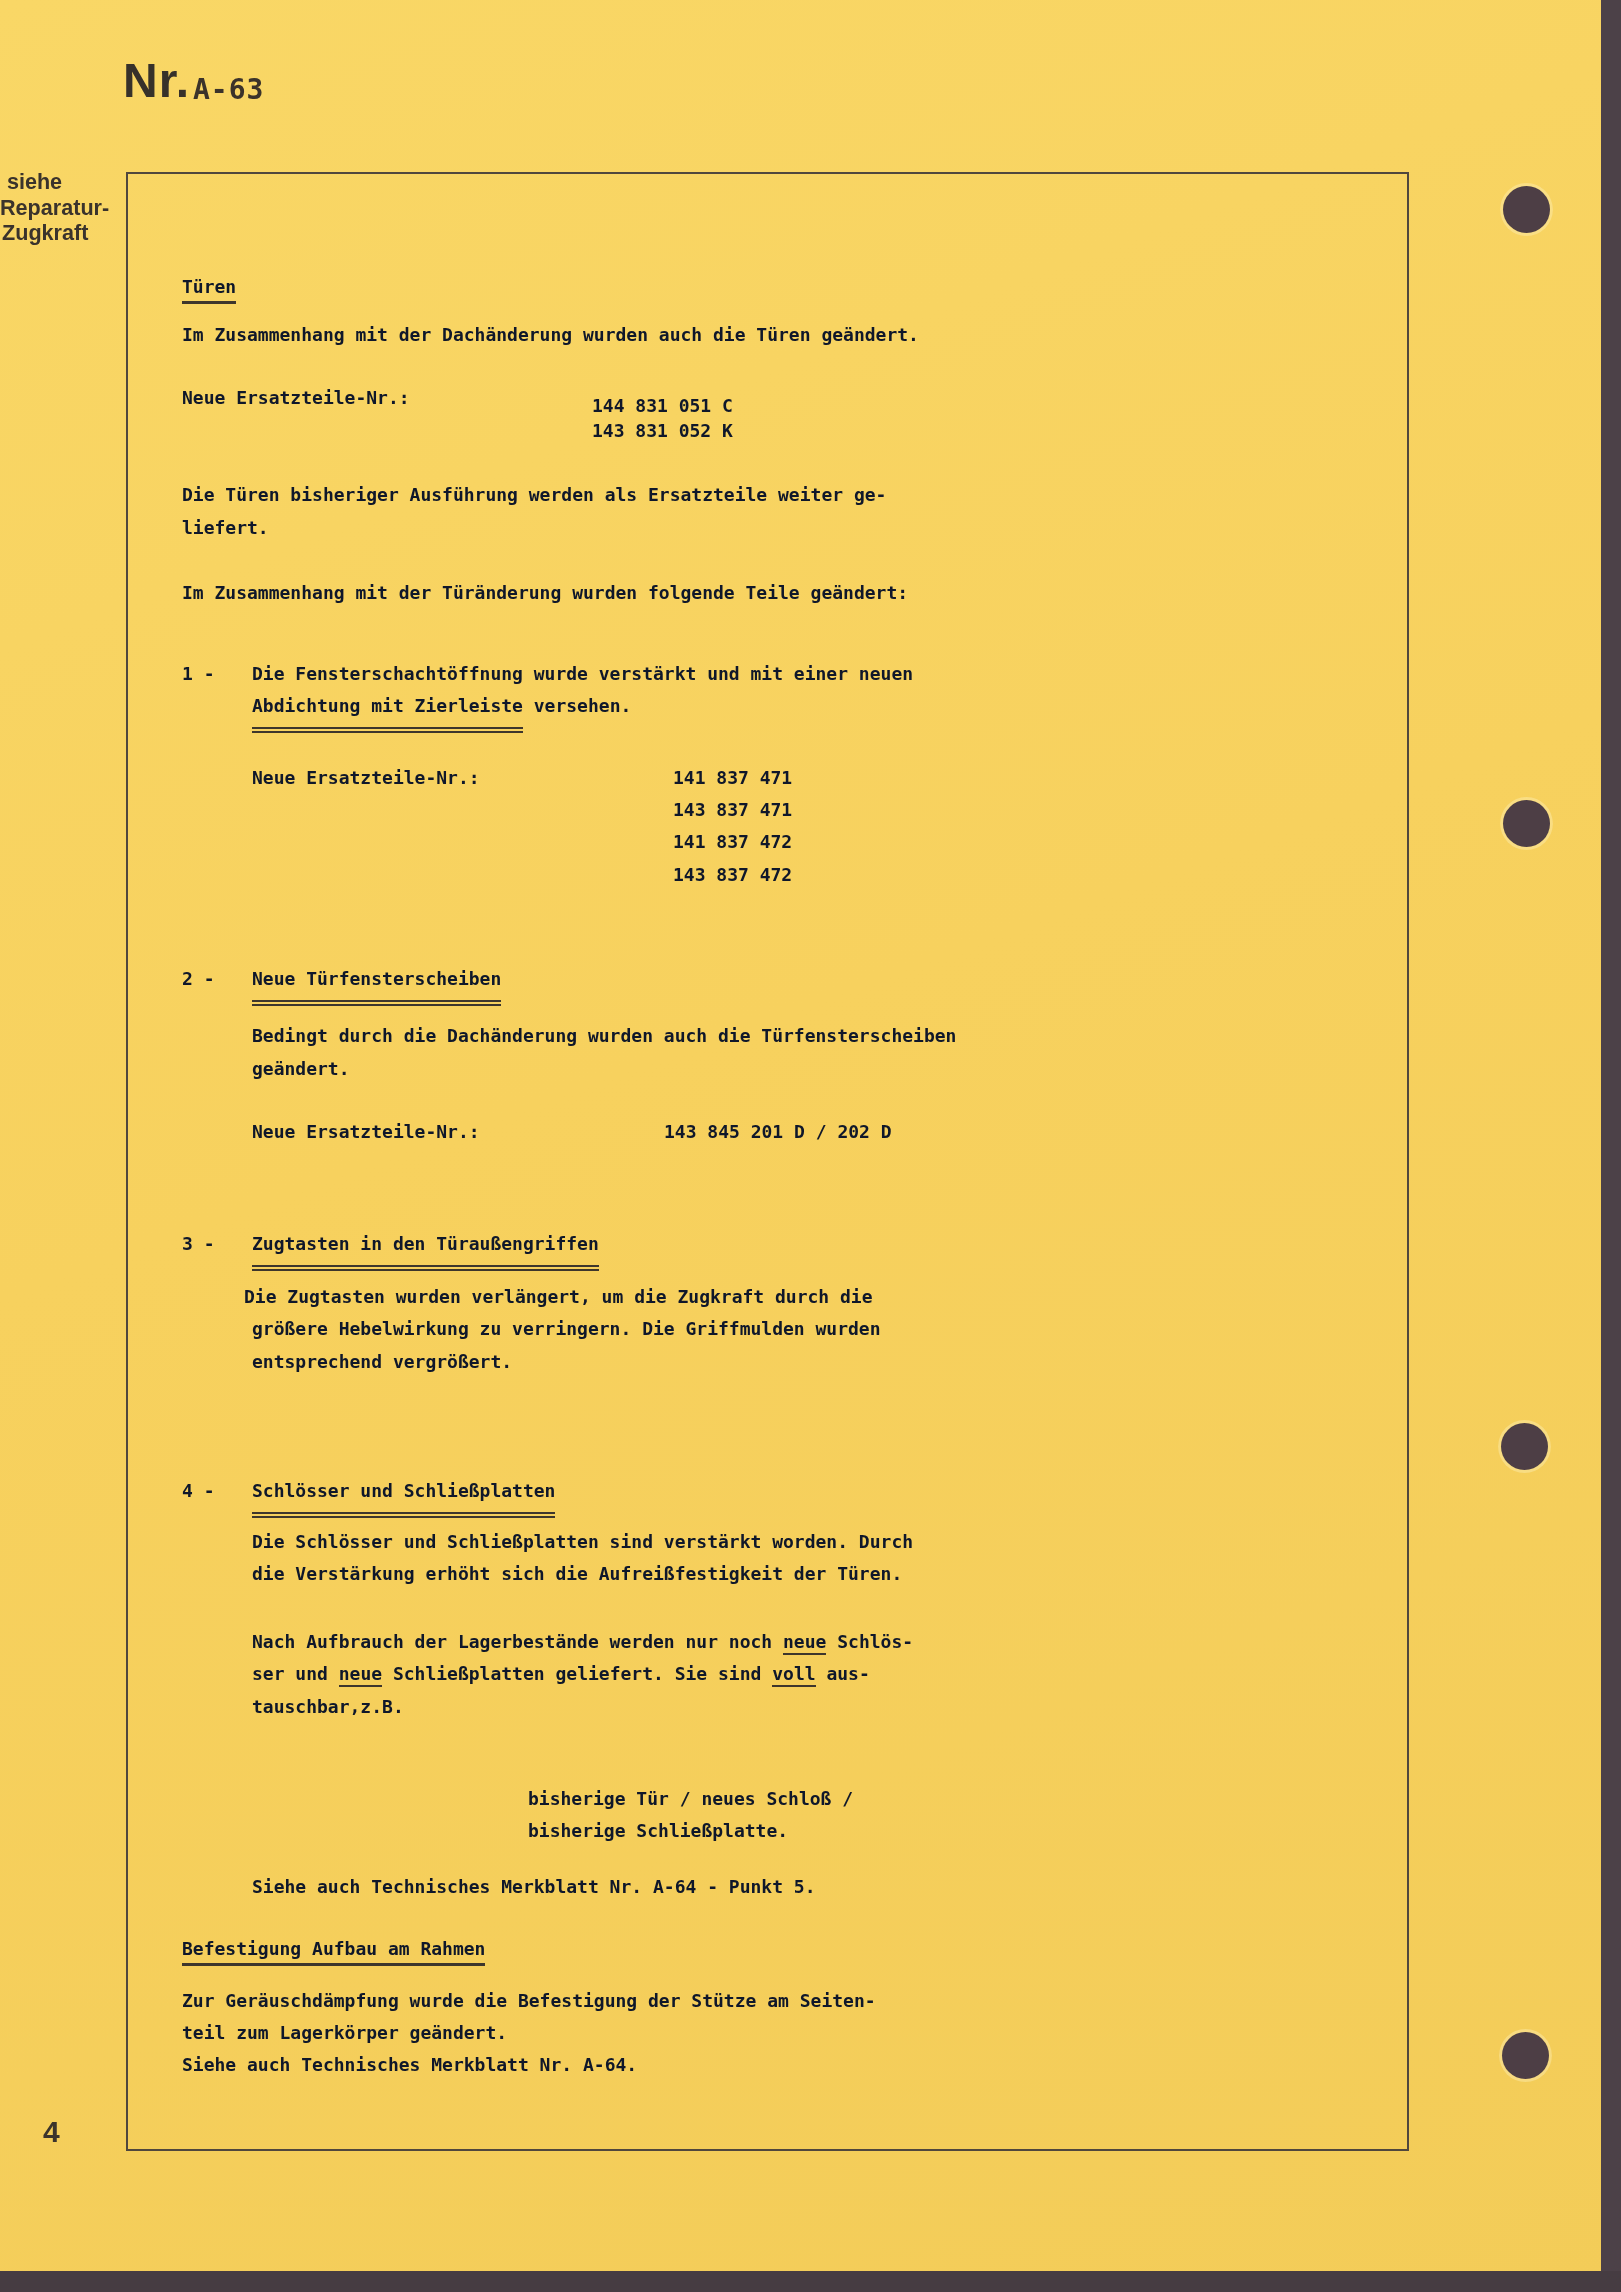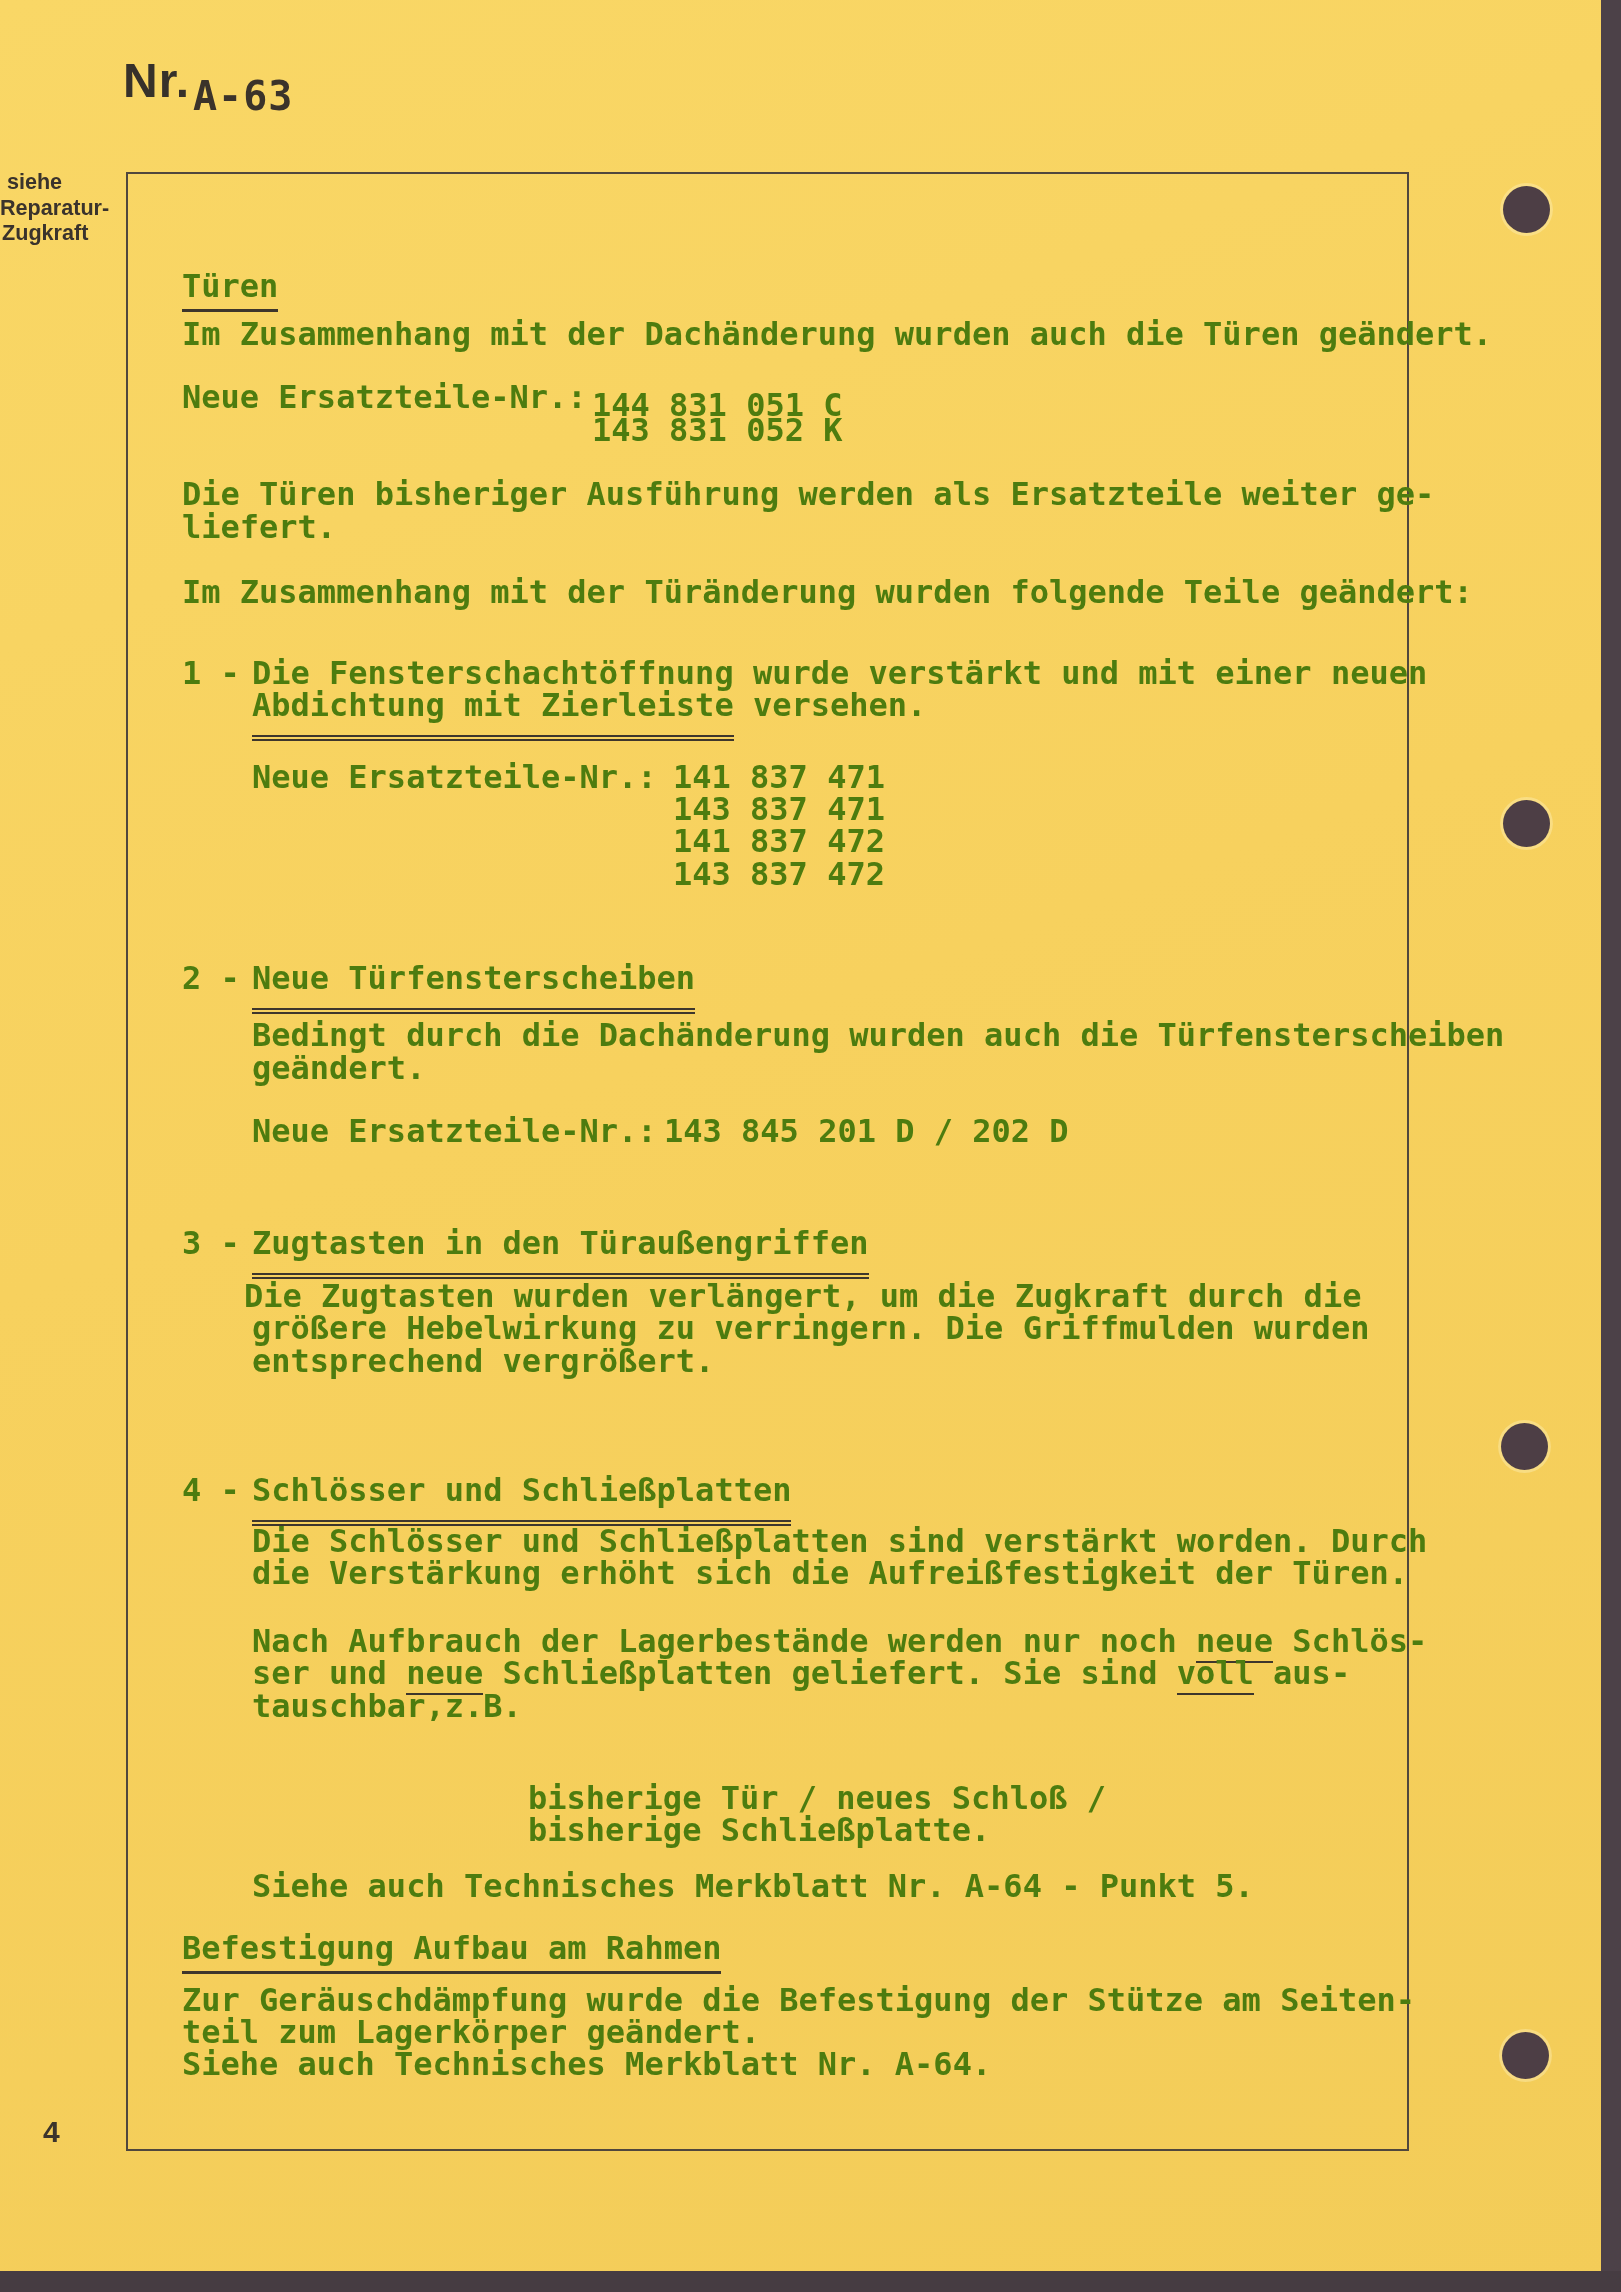--- a/index.html
+++ b/index.html
@@ -5,32 +5,32 @@
   html,body{margin:0;padding:0;}
   body{
     width:1621px;height:2293px;position:relative;overflow:hidden;
     background:linear-gradient(160deg,#f9d766 0%,#f7d15e 45%,#f3cc58 100%);
     font-family:"Liberation Sans",sans-serif;
   }
   .abs{position:absolute;}
   
   .print-label{font-family:"Liberation Sans",sans-serif;font-weight:bold;color:#37312a;}
   #doc-label{left:123px;top:57px;font-size:48px;line-height:1;letter-spacing:1px;}
-  #doc-number{left:193px;top:73px;font-family:"DejaVu Sans Mono",monospace;font-weight:bold;font-size:40px;color:#3b332a;letter-spacing:1px;}
+  #doc-number{left:193px;top:73px;font-family:"DejaVu Sans Mono",monospace;font-weight:bold;font-size:28px;color:#3b332a;letter-spacing:1px;}
   .margin-note{font-family:"Liberation Sans",sans-serif;font-weight:bold;font-size:21.6px;color:#3a332c;line-height:1;}
   #page-number{left:43px;top:2115px;font-size:30px;font-weight:600;color:#3c342c;}
   
   #content-box{
     left:126px;top:172px;width:1279px;height:1975px;
     border:2px solid #50473d;background:transparent;
   }
   
   .tw{
     position:absolute;font-family:"DejaVu Sans Mono",monospace;font-weight:bold;
-    font-size:32px;line-height:29px;color:#4d7c0f;white-space:pre;
+    font-size:18px;line-height:29px;color:#0f172a;white-space:pre;
   }
   .u1{border-bottom:3.9px solid #3e362c;padding-bottom:3.9px;}
   .u2{border-bottom:6.9px double #3e362c;padding-bottom:11px;}
   .uw{border-bottom:2.9px solid #3e362c;padding-bottom:1px;}
   
   .punch-dot{
     position:absolute;width:47px;height:47px;border-radius:50%;
     background:#4d3e45;box-shadow:0 0 0 2.9px rgba(252,238,178,0.45);
   }
   

